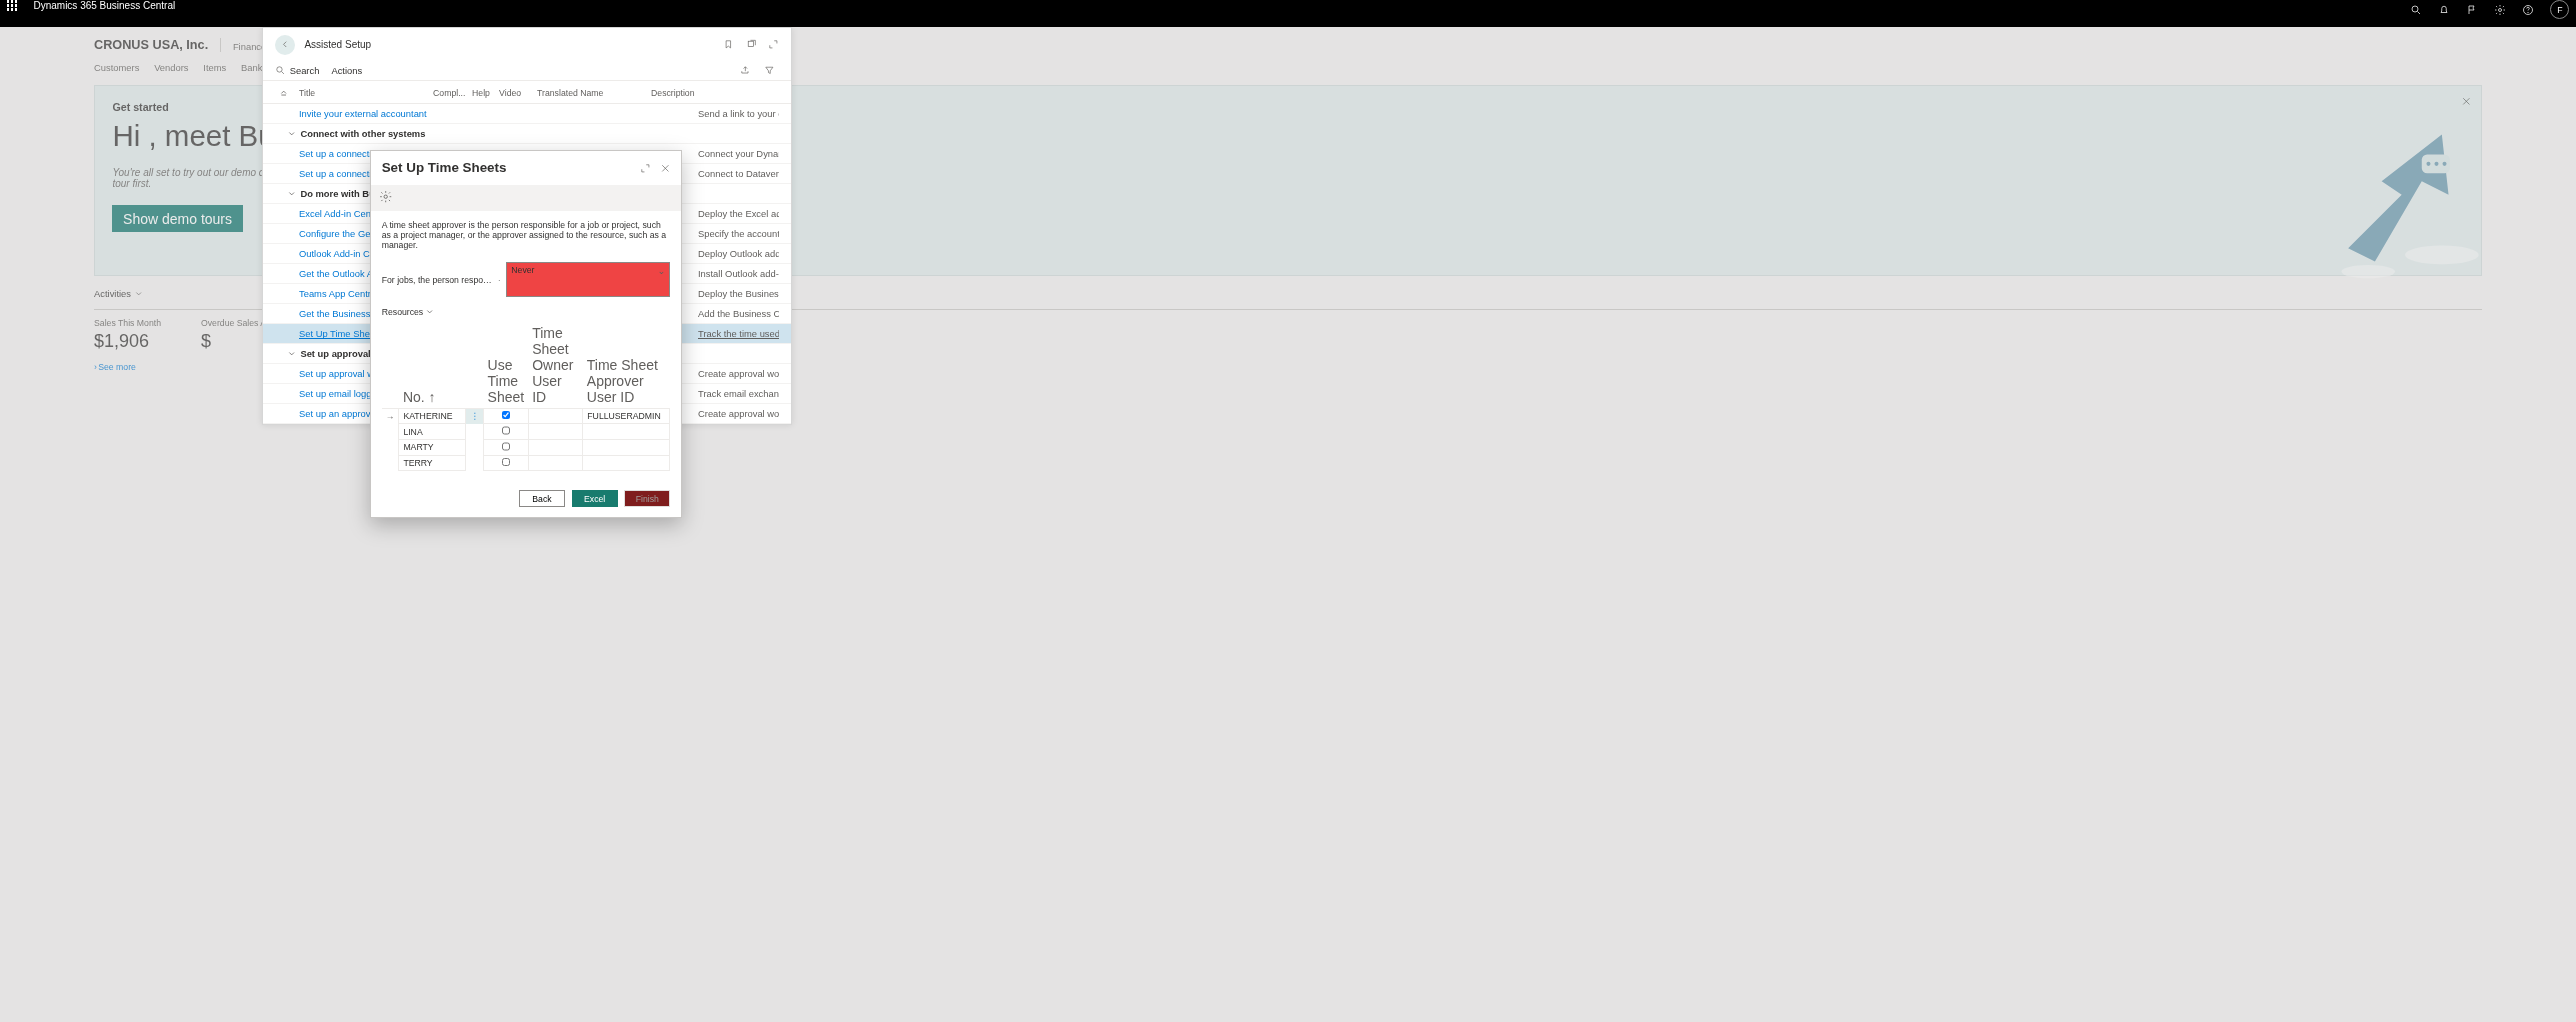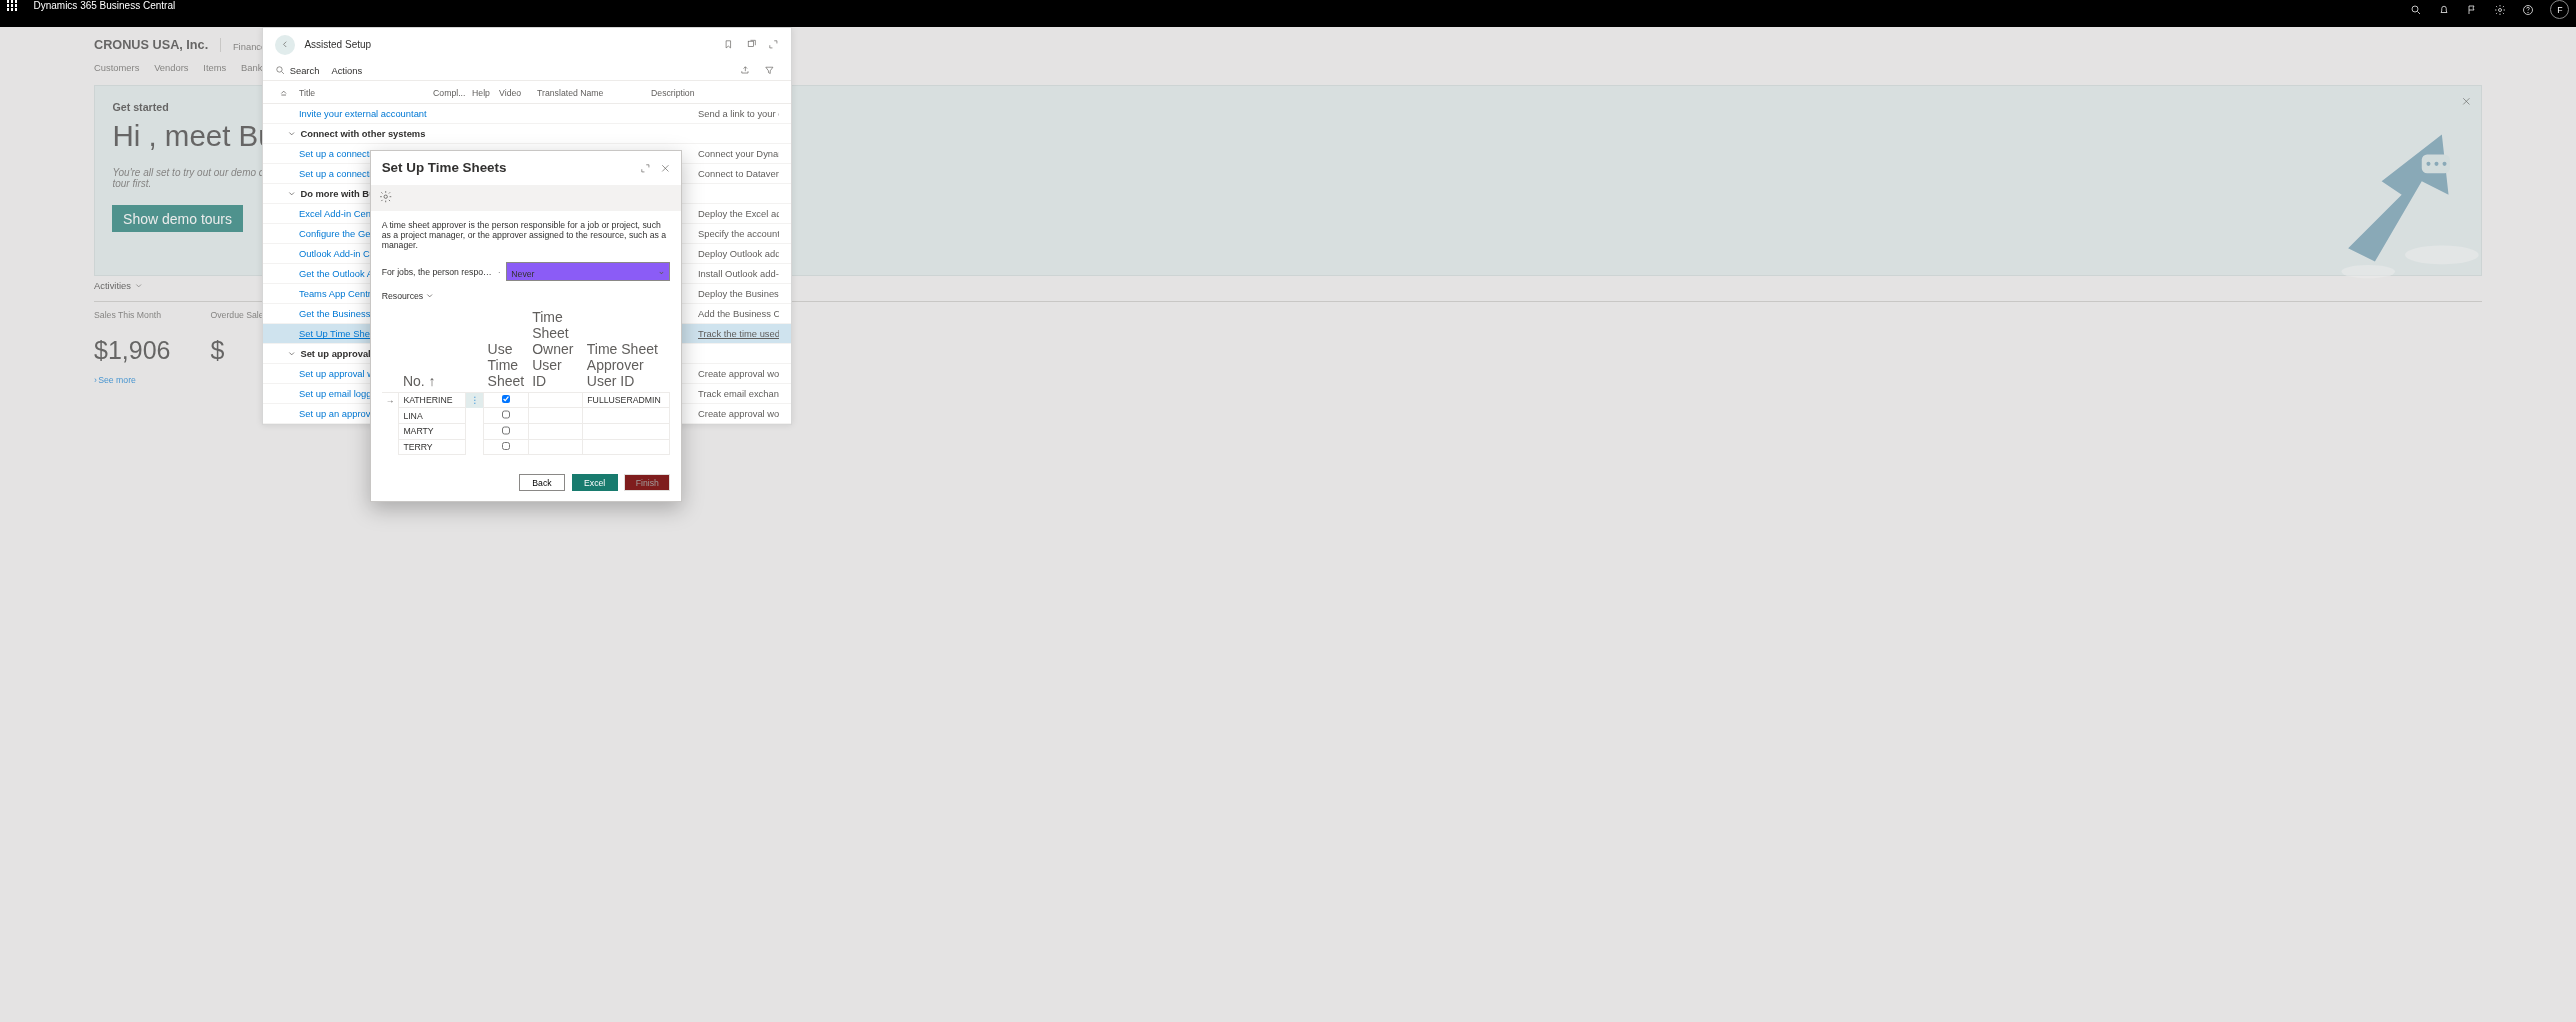--- a/index.html
+++ b/index.html
@@ -16,24 +16,24 @@
 .company{font-size:12.7px;font-weight:600;color:#323130}
 .divider{width:0.7px;height:13.4px;background:#c8c6c4}
 .finance{font-size:9.4px;color:#605e5c;display:flex;align-items:center;gap:2px}
 .nav-row{display:flex;gap:14.8px;padding:6.7px 0;font-size:9.4px;color:#605e5c}
 .banner{background:#e1ecec;border:0.7px solid #d0dbdb;padding:14.8px 17.4px;margin-top:5.4px;position:relative;height:191px;overflow:hidden}
 .banner h4{font-size:10.7px;font-weight:600;margin-bottom:6.7px}
 .banner h1{font-size:29.5px;font-weight:400;line-height:1.1;color:#323130;margin-bottom:14.8px}
 .banner p{font-style:italic;color:#605e5c;font-size:10px;margin-bottom:16px;max-width:349px}
 .demo-btn{background:#0f766e;color:#fff;border:none;padding:5.4px 10.7px;font-size:14px;cursor:pointer}
 .close-x{position:absolute;top:9.4px;right:9.4px;cursor:pointer}
-.act-row{display:flex;align-items:center;gap:2.7px;margin-top:4px;border-bottom:0.7px solid #c8c6c4;padding-bottom:10px}
+.act-row{display:flex;align-items:center;gap:2.7px;margin-top:12px;border-bottom:0.7px solid #c8c6c4;padding-bottom:10px}
 .metrics{display:flex;gap:40px;margin-top:8px}
 .metric-label{font-size:8.7px;color:#605e5c}
-.metric-val{font-size:25px;color:#323130;margin-top:16px}
+.metric-val{font-size:18px;color:#323130;margin-top:3px}
 .see-more{color:#0078d4;font-size:8.7px;margin-top:9.4px;display:flex;align-items:center;gap:1.3px;cursor:pointer}
 .scrim{position:absolute;inset:0;background:rgba(200,200,200,0.35)}
 
 .panel{position:absolute;top:0;left:262px;width:530px;background:#fff;border:0.7px solid #d6d6d6;box-shadow:0 1.3px 6.7px rgba(0,0,0,.1)}
 .panel-hd{display:flex;align-items:center;padding:6.7px 12px}
 .back-circ{width:20px;height:20px;border-radius:50%;background:#e1ecec;display:flex;align-items:center;justify-content:center;margin-right:9.4px;cursor:pointer}
 .panel-hd-title{font-size:10px;color:#323130}
 .panel-hd-right{margin-left:auto;display:flex;gap:12px}
 .pico{width:10.7px;height:10.7px;stroke:#605e5c;fill:none;stroke-width:1.5;cursor:pointer}
 .panel-bar{display:flex;padding:4px 12px;border-bottom:0.7px solid #edebe9}
@@ -52,21 +52,21 @@
 
 .dialog{position:absolute;top:123px;left:370px;width:312px;background:#fff;border:0.7px solid #c8c6c4;box-shadow:0 6.7px 20px rgba(0,0,0,.25);z-index:10}
 .dlg-hd{display:flex;align-items:center;padding:9.4px 10.7px}
 .dlg-title{font-size:13.4px;font-weight:600}
 .dlg-hd-ico{margin-left:auto;display:flex;gap:9.4px}
 .dlg-strip{background:#f3f2f1;padding:5.4px 8px}
 .dlg-body{padding:9.4px 10.7px}
 .dlg-body p{font-size:8.7px;color:#323130;margin-bottom:12px}
 .fld-row{display:flex;align-items:center;gap:5.4px;margin-bottom:9.4px}
 .fld-label{flex:1;font-size:8.7px;color:#323130;white-space:nowrap;overflow:hidden;text-overflow:ellipsis}
-.fld-sel{width:164px;height:19px;border:0.7px solid #8a8886;padding:1.3px 4px;font-size:8.7px;background:#8b5cf6;position:relative;display:flex;align-items:flex-end}
+.fld-sel{width:164px;height:35px;border:0.7px solid #8a8886;padding:1.3px 4px;font-size:8.7px;background:#ef4444;position:relative;display:flex;align-items:flex-start}
 .fld-sel::after{content:"⌄";position:absolute;right:4px;top:1.3px;color:#605e5c;font-size:9.4px}
 .res-head{font-size:8.7px;color:#323130;margin-bottom:5.4px;display:flex;align-items:center;gap:1.3px;cursor:pointer}
 .res-tbl{width:100%;border-collapse:collapse;font-size:8.7px}
 .res-tbl th{font-weight:400;color:#605e5c;text-align:left;padding:2.7px 4px;font-size:14px;border-bottom:0.7px solid #edebe9;vertical-align:bottom}
 .res-tbl td{padding:2px 4px;border:0.7px solid #edebe9;height:14.8px}
 .res-tbl td.arrow{border:none;width:14.8px;text-align:center;color:#605e5c}
 .res-tbl td.menu{background:#e1ecec;width:14.8px;text-align:center;color:#0078d4;border:none;cursor:pointer}
 .res-tbl td.chk{text-align:center;width:34px}
 .res-tbl input[type=checkbox]{width:8.7px;height:8.7px}
 .dlg-ft{display:flex;justify-content:flex-end;gap:6.7px;padding:9.4px 10.7px}

